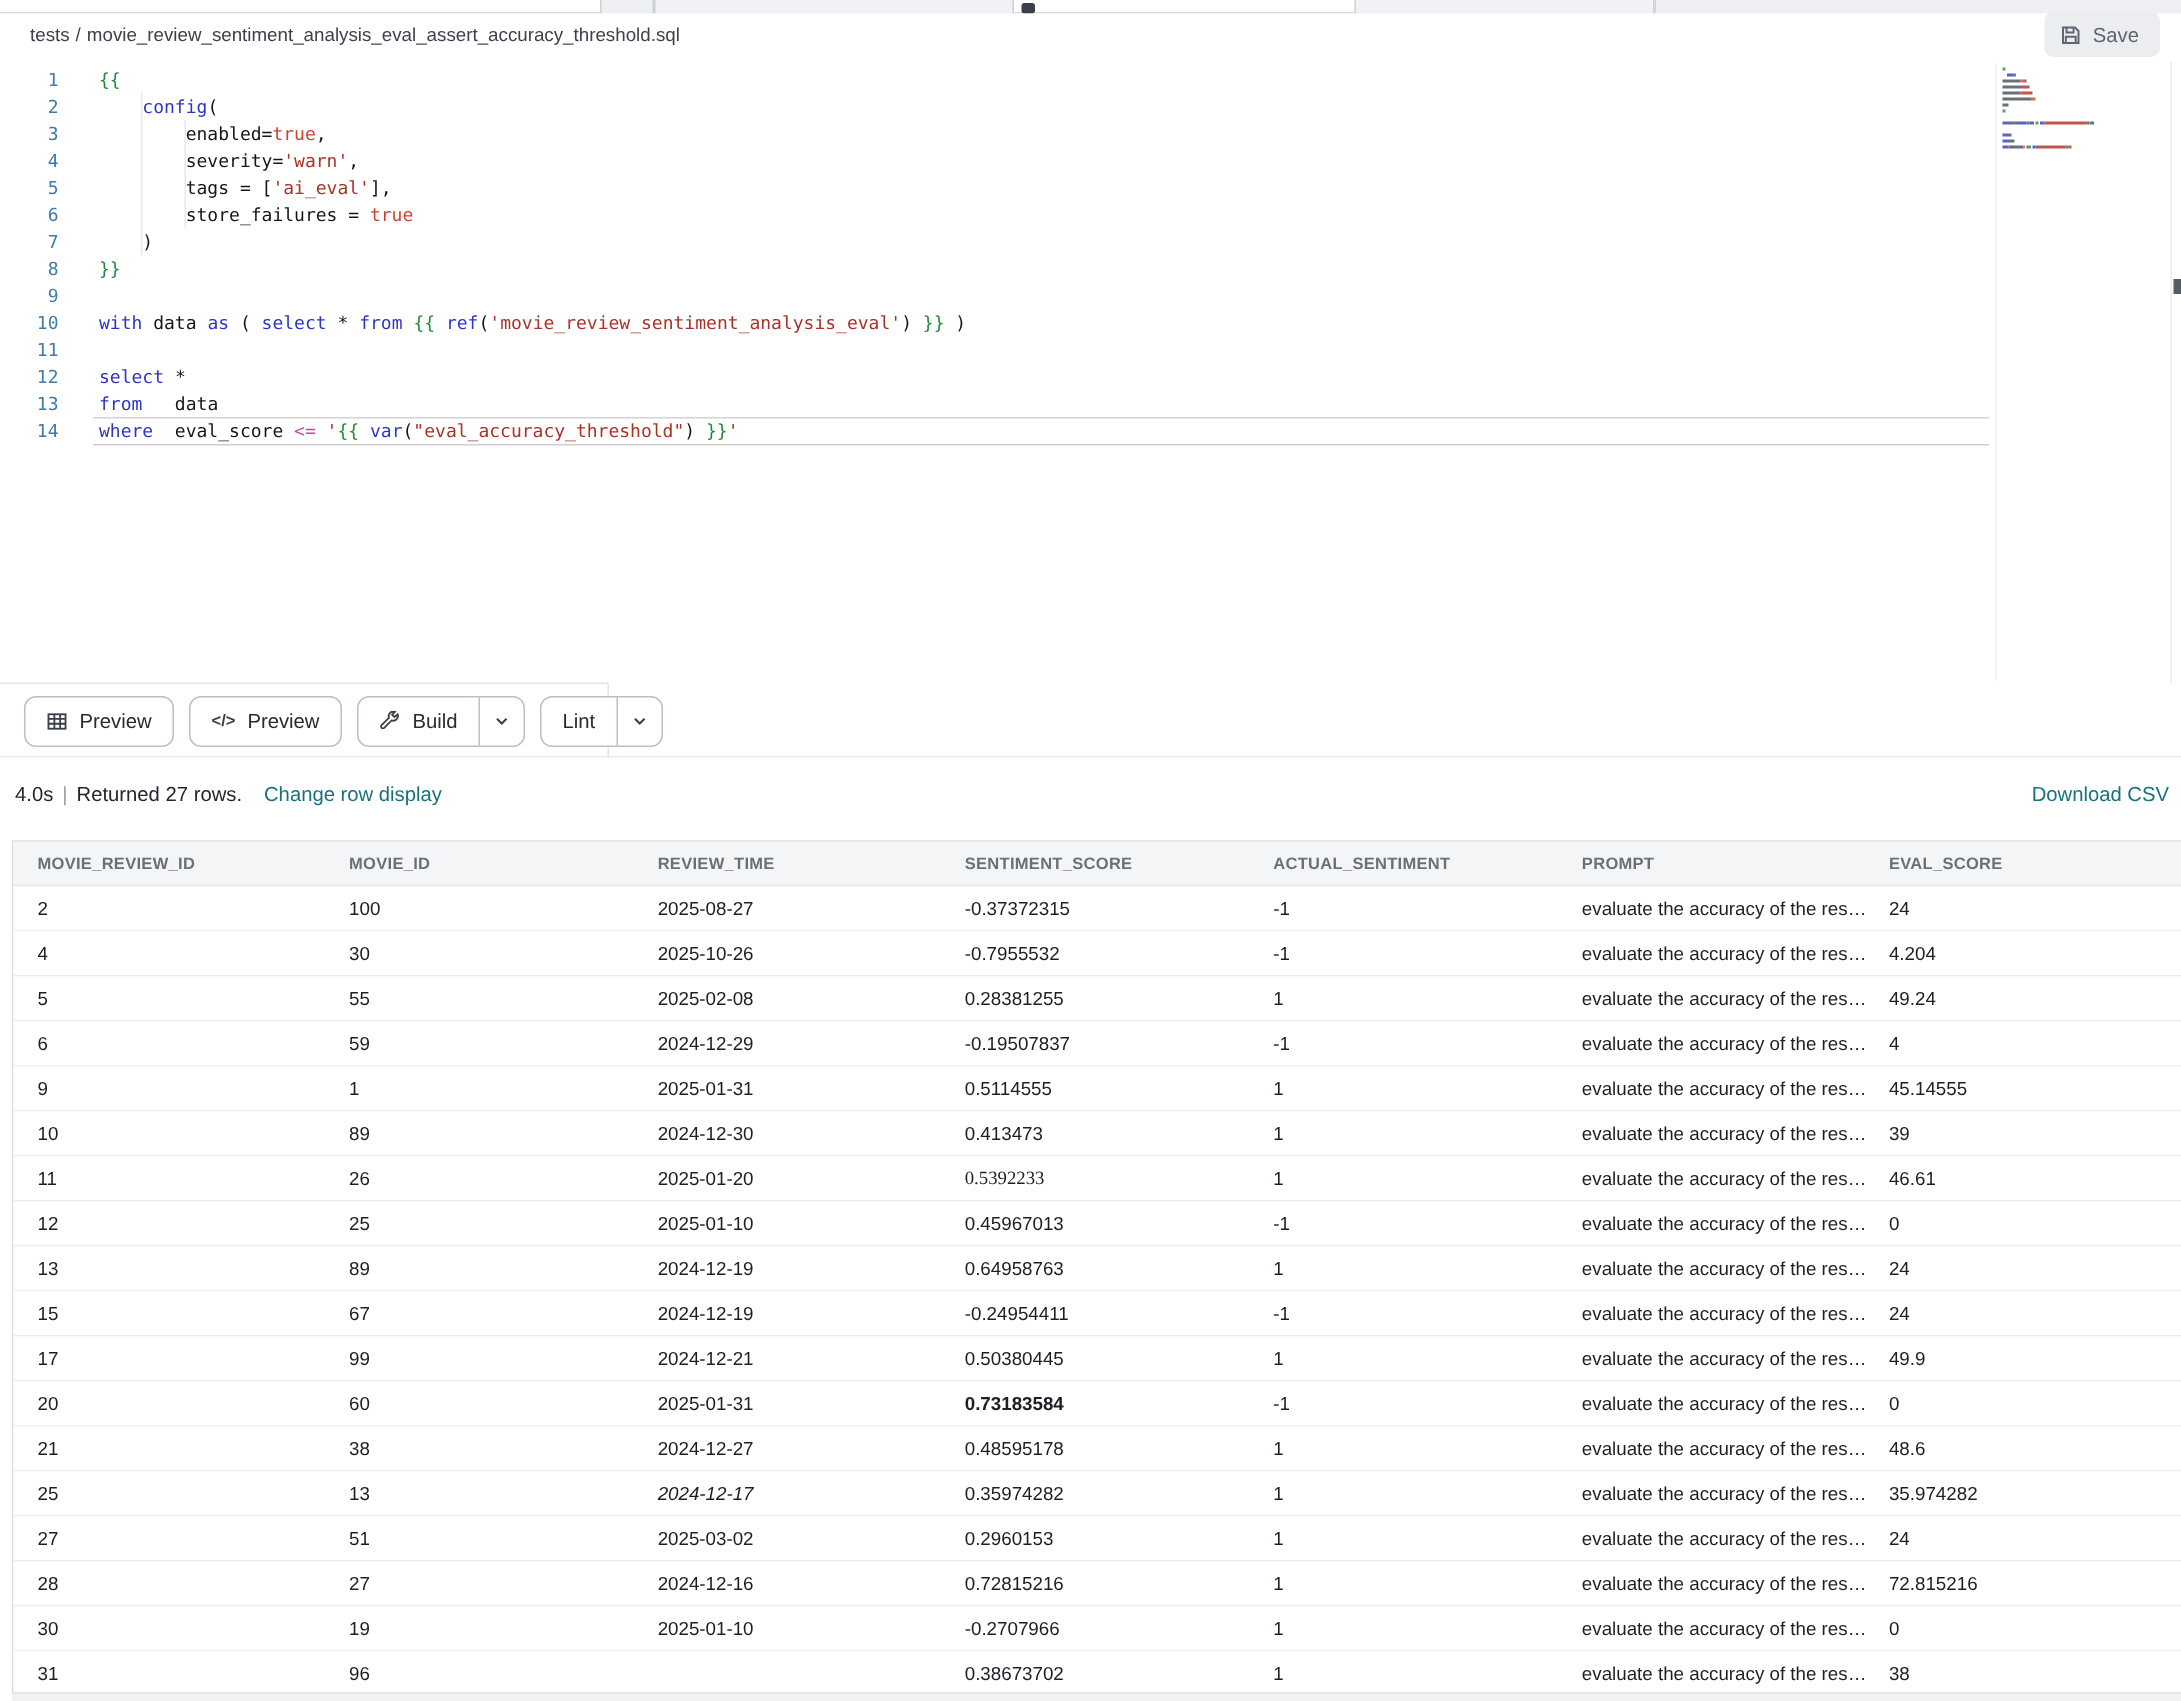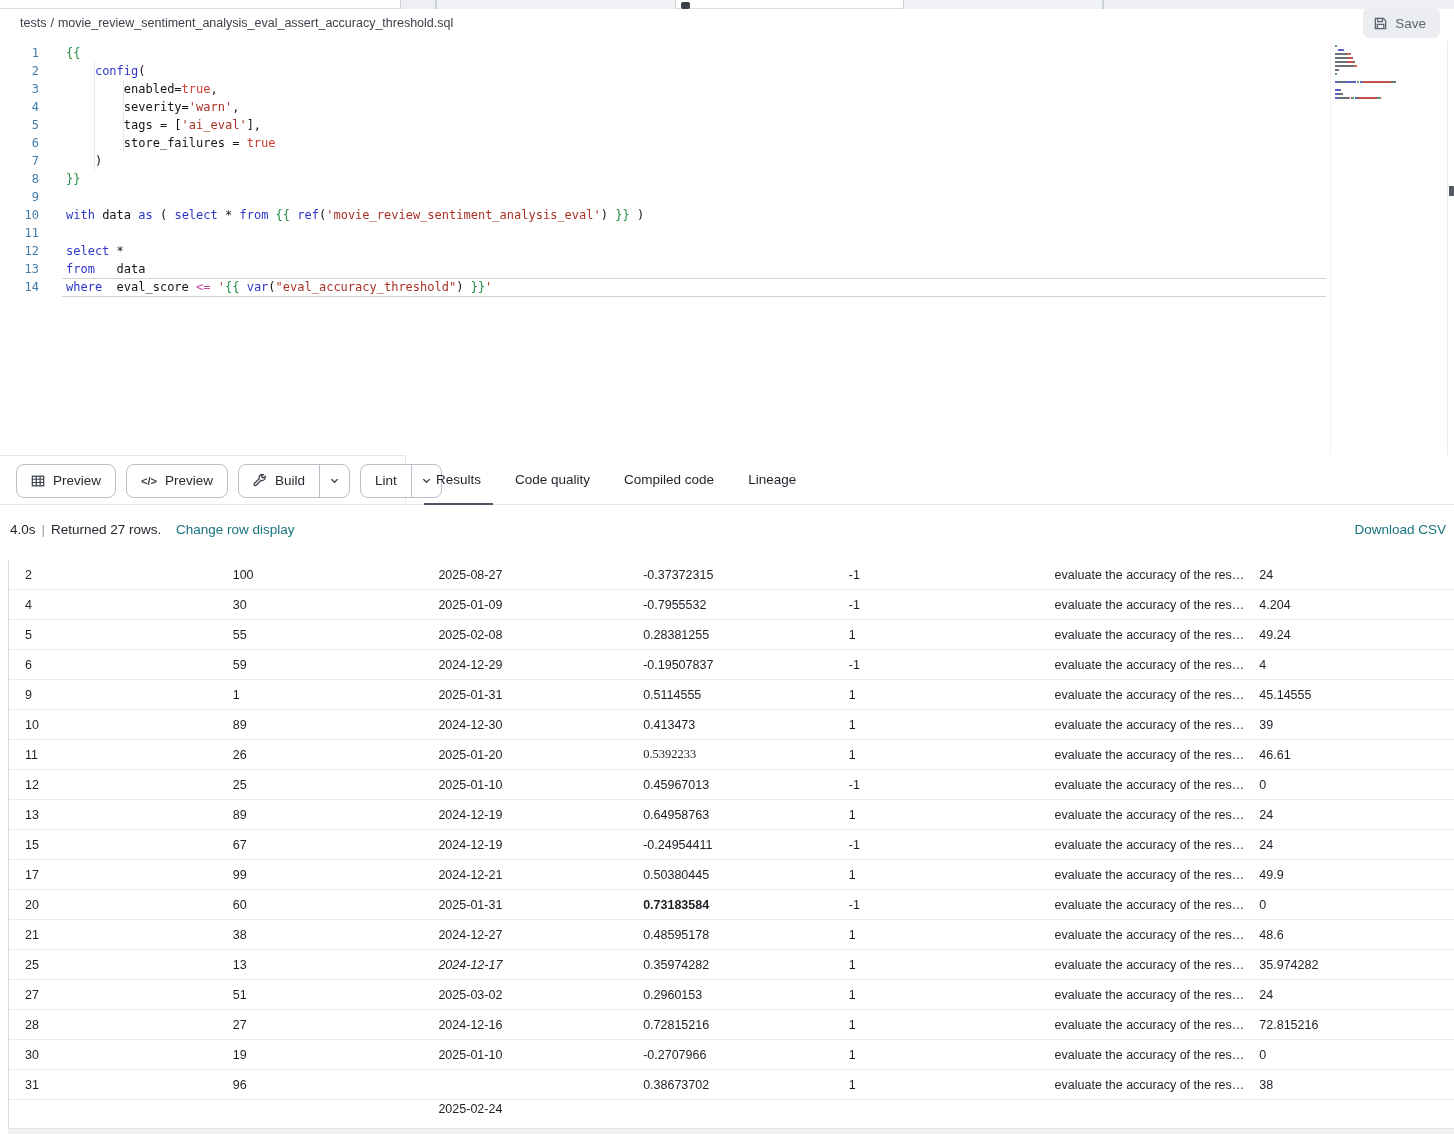--- a/index.html
+++ b/index.html
@@ -257,53 +257,56 @@
         </span>
       <span class="btn-caret">
         <span style="display:flex;">
           <svg width="11" height="11" viewBox="0 0 12 12" fill="none" stroke-width="1.5">
               <path d="M2.5 4.5 6 8l3.5-3.5"></path>
             </svg>
         </span>
       </span>
     </button>
   </div>
-  <div id="tabs-region">
-      <div class="tab active">Results</div>
-      <div class="tab">Code quality</div>
-      <div class="tab">Compiled code</div>
-      <div class="tab">Lineage</div>
-    </div>
 </div>
 
 <div id="status-row">
   <div id="status-text">
     <span>4.0s</span><span class="sep">|</span><span>Returned 27 rows.</span>
   </div>
   <a id="change-display" class="teal-link">Change row display</a>
   <a id="download-csv" class="teal-link">Download CSV</a>
 </div>
 
 <div id="results-pane">
+  <div id="tbl-header">
+      <div class="hcell" style="width: 209px;">MOVIE_REVIEW_ID</div>
+      <div class="hcell" style="width: 207px;">MOVIE_ID</div>
+      <div class="hcell" style="width: 206px;">REVIEW_TIME</div>
+      <div class="hcell" style="width: 207px;">SENTIMENT_SCORE</div>
+      <div class="hcell" style="width: 207px;">ACTUAL_SENTIMENT</div>
+      <div class="hcell" style="width: 206px;">PROMPT</div>
+      <div class="hcell" style="width: 212px;">EVAL_SCORE</div>
+    </div>
   <div id="tbl-body">
       <div class="trow">
         <div class="tcell" style="width: 209px;">2</div>
         <div class="tcell" style="width: 207px;">100</div>
         <div class="tcell" style="width: 206px;">2025-08-27</div>
         <div class="tcell" style="width: 207px;">-0.37372315</div>
         <div class="tcell" style="width: 207px;">-1</div>
         <div class="tcell" style="width: 206px;">
           <span>evaluate the accuracy of the res…</span>
         </div>
         <div class="tcell" style="width: 212px;">24</div>
       </div>
       <div class="trow">
         <div class="tcell" style="width: 209px;">4</div>
         <div class="tcell" style="width: 207px;">30</div>
-        <div class="tcell" style="width: 206px;">2025-01-09</div>
+        <div class="tcell" style="width: 206px;">2025-10-26</div>
         <div class="tcell" style="width: 207px;">-0.7955532</div>
         <div class="tcell" style="width: 207px;">-1</div>
         <div class="tcell" style="width: 206px;">
           <span>evaluate the accuracy of the res…</span>
         </div>
         <div class="tcell" style="width: 212px;">4.204</div>
       </div>
       <div class="trow">
         <div class="tcell" style="width: 209px;">5</div>
         <div class="tcell" style="width: 207px;">55</div>

